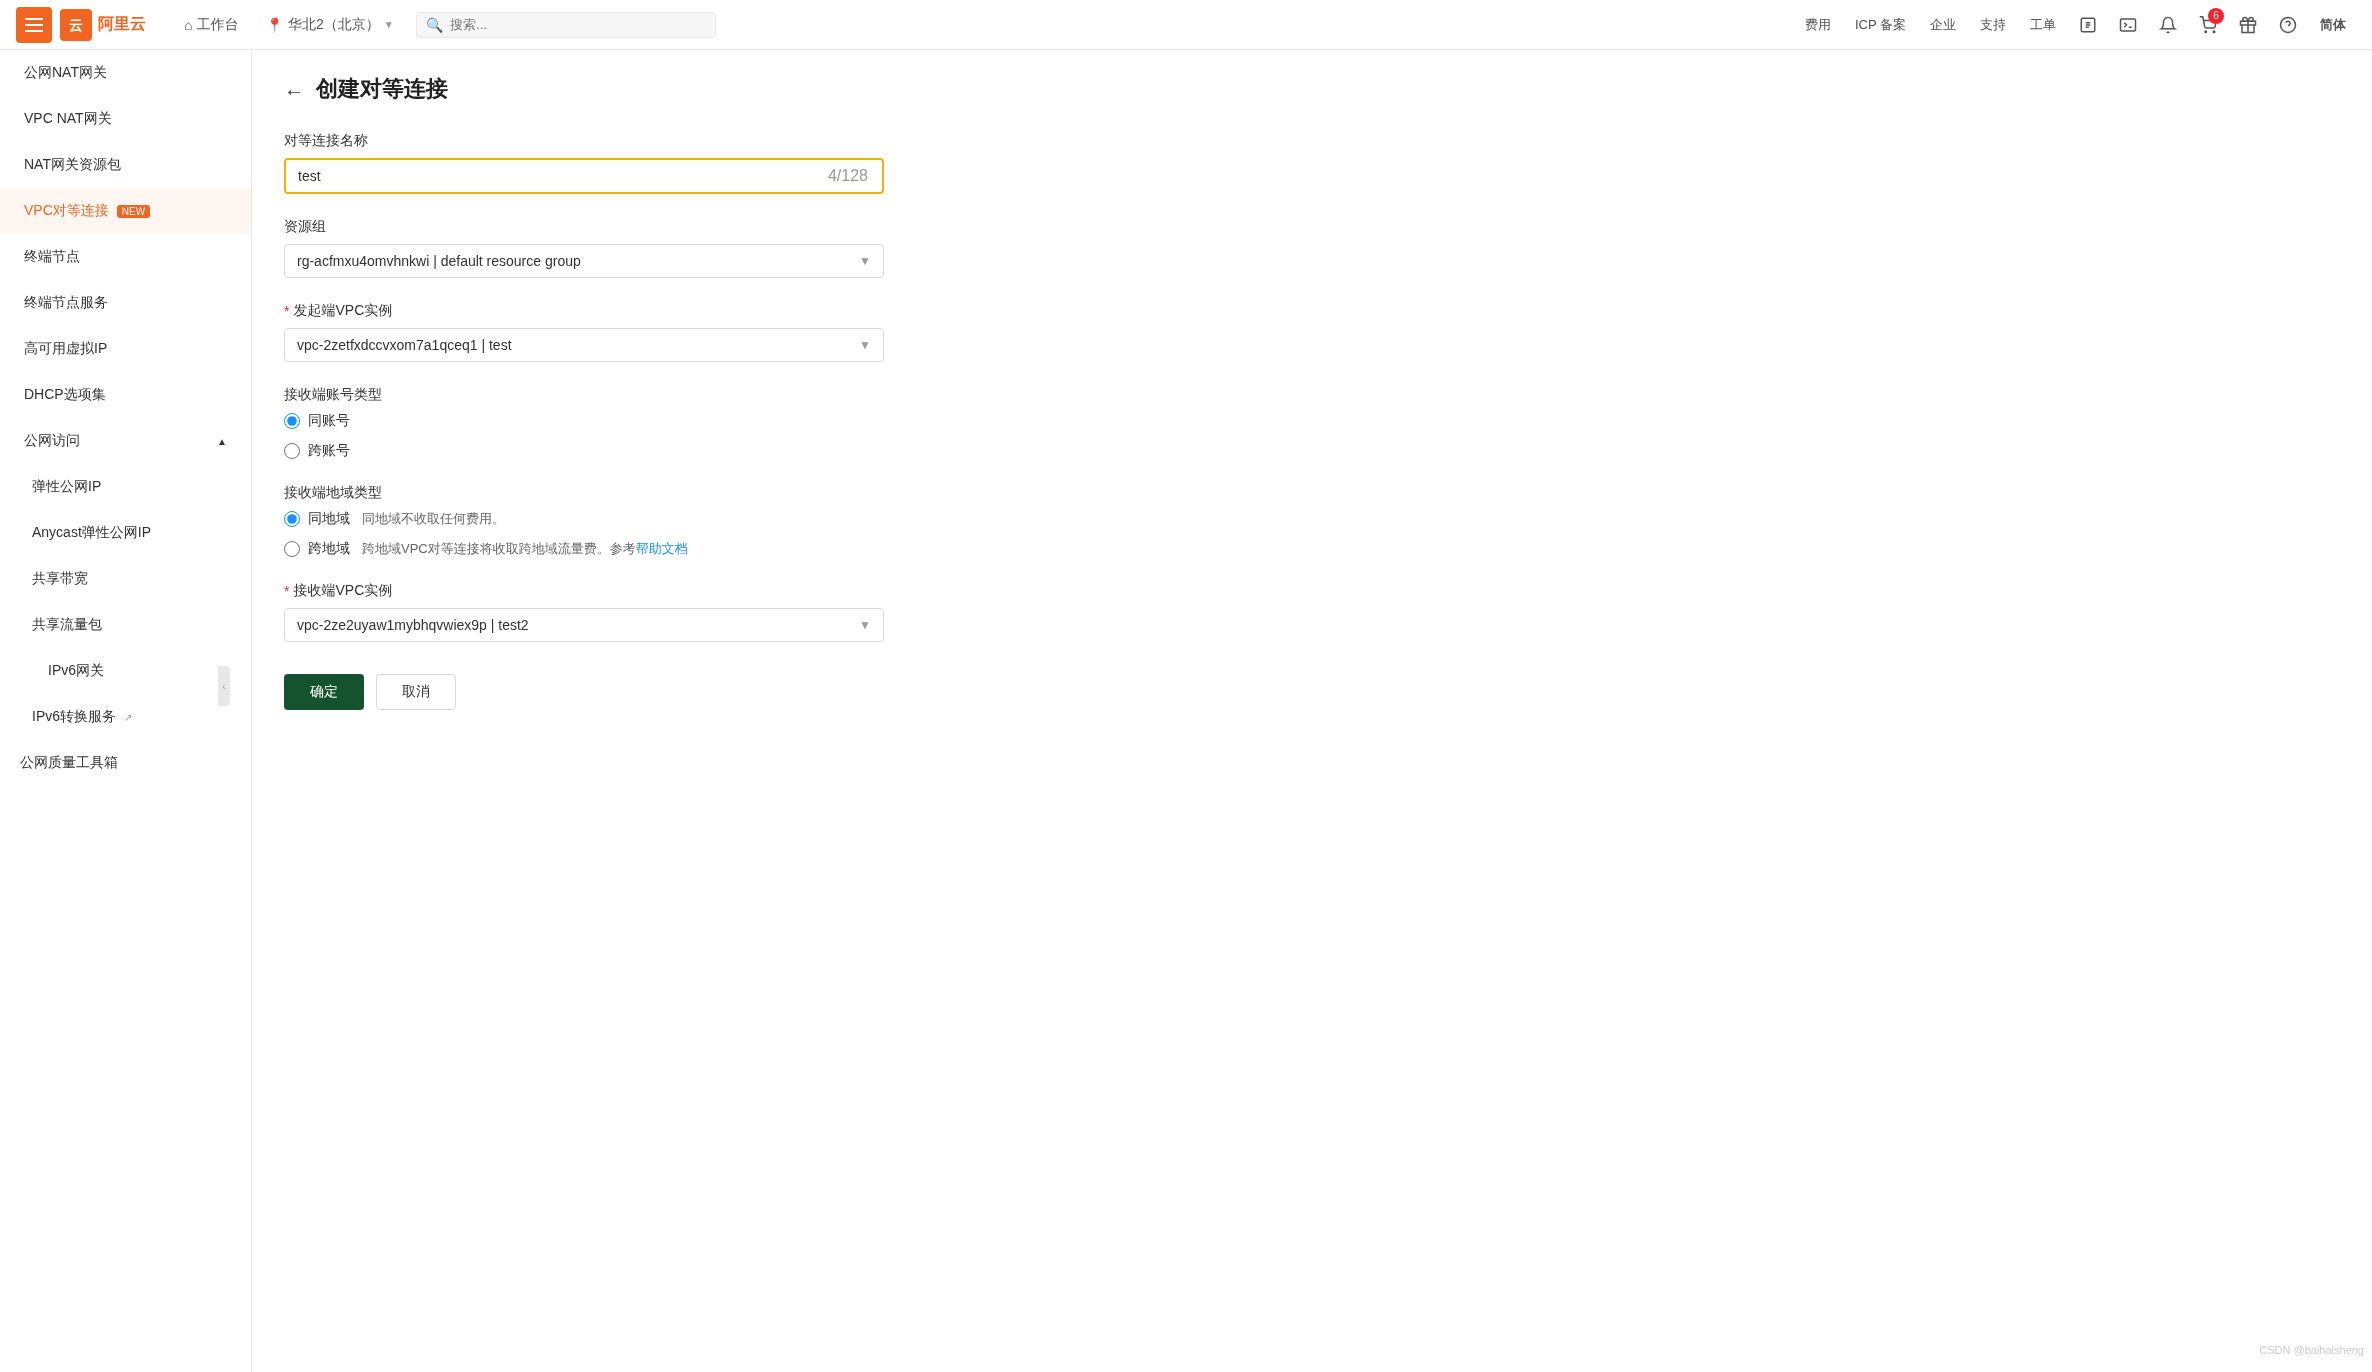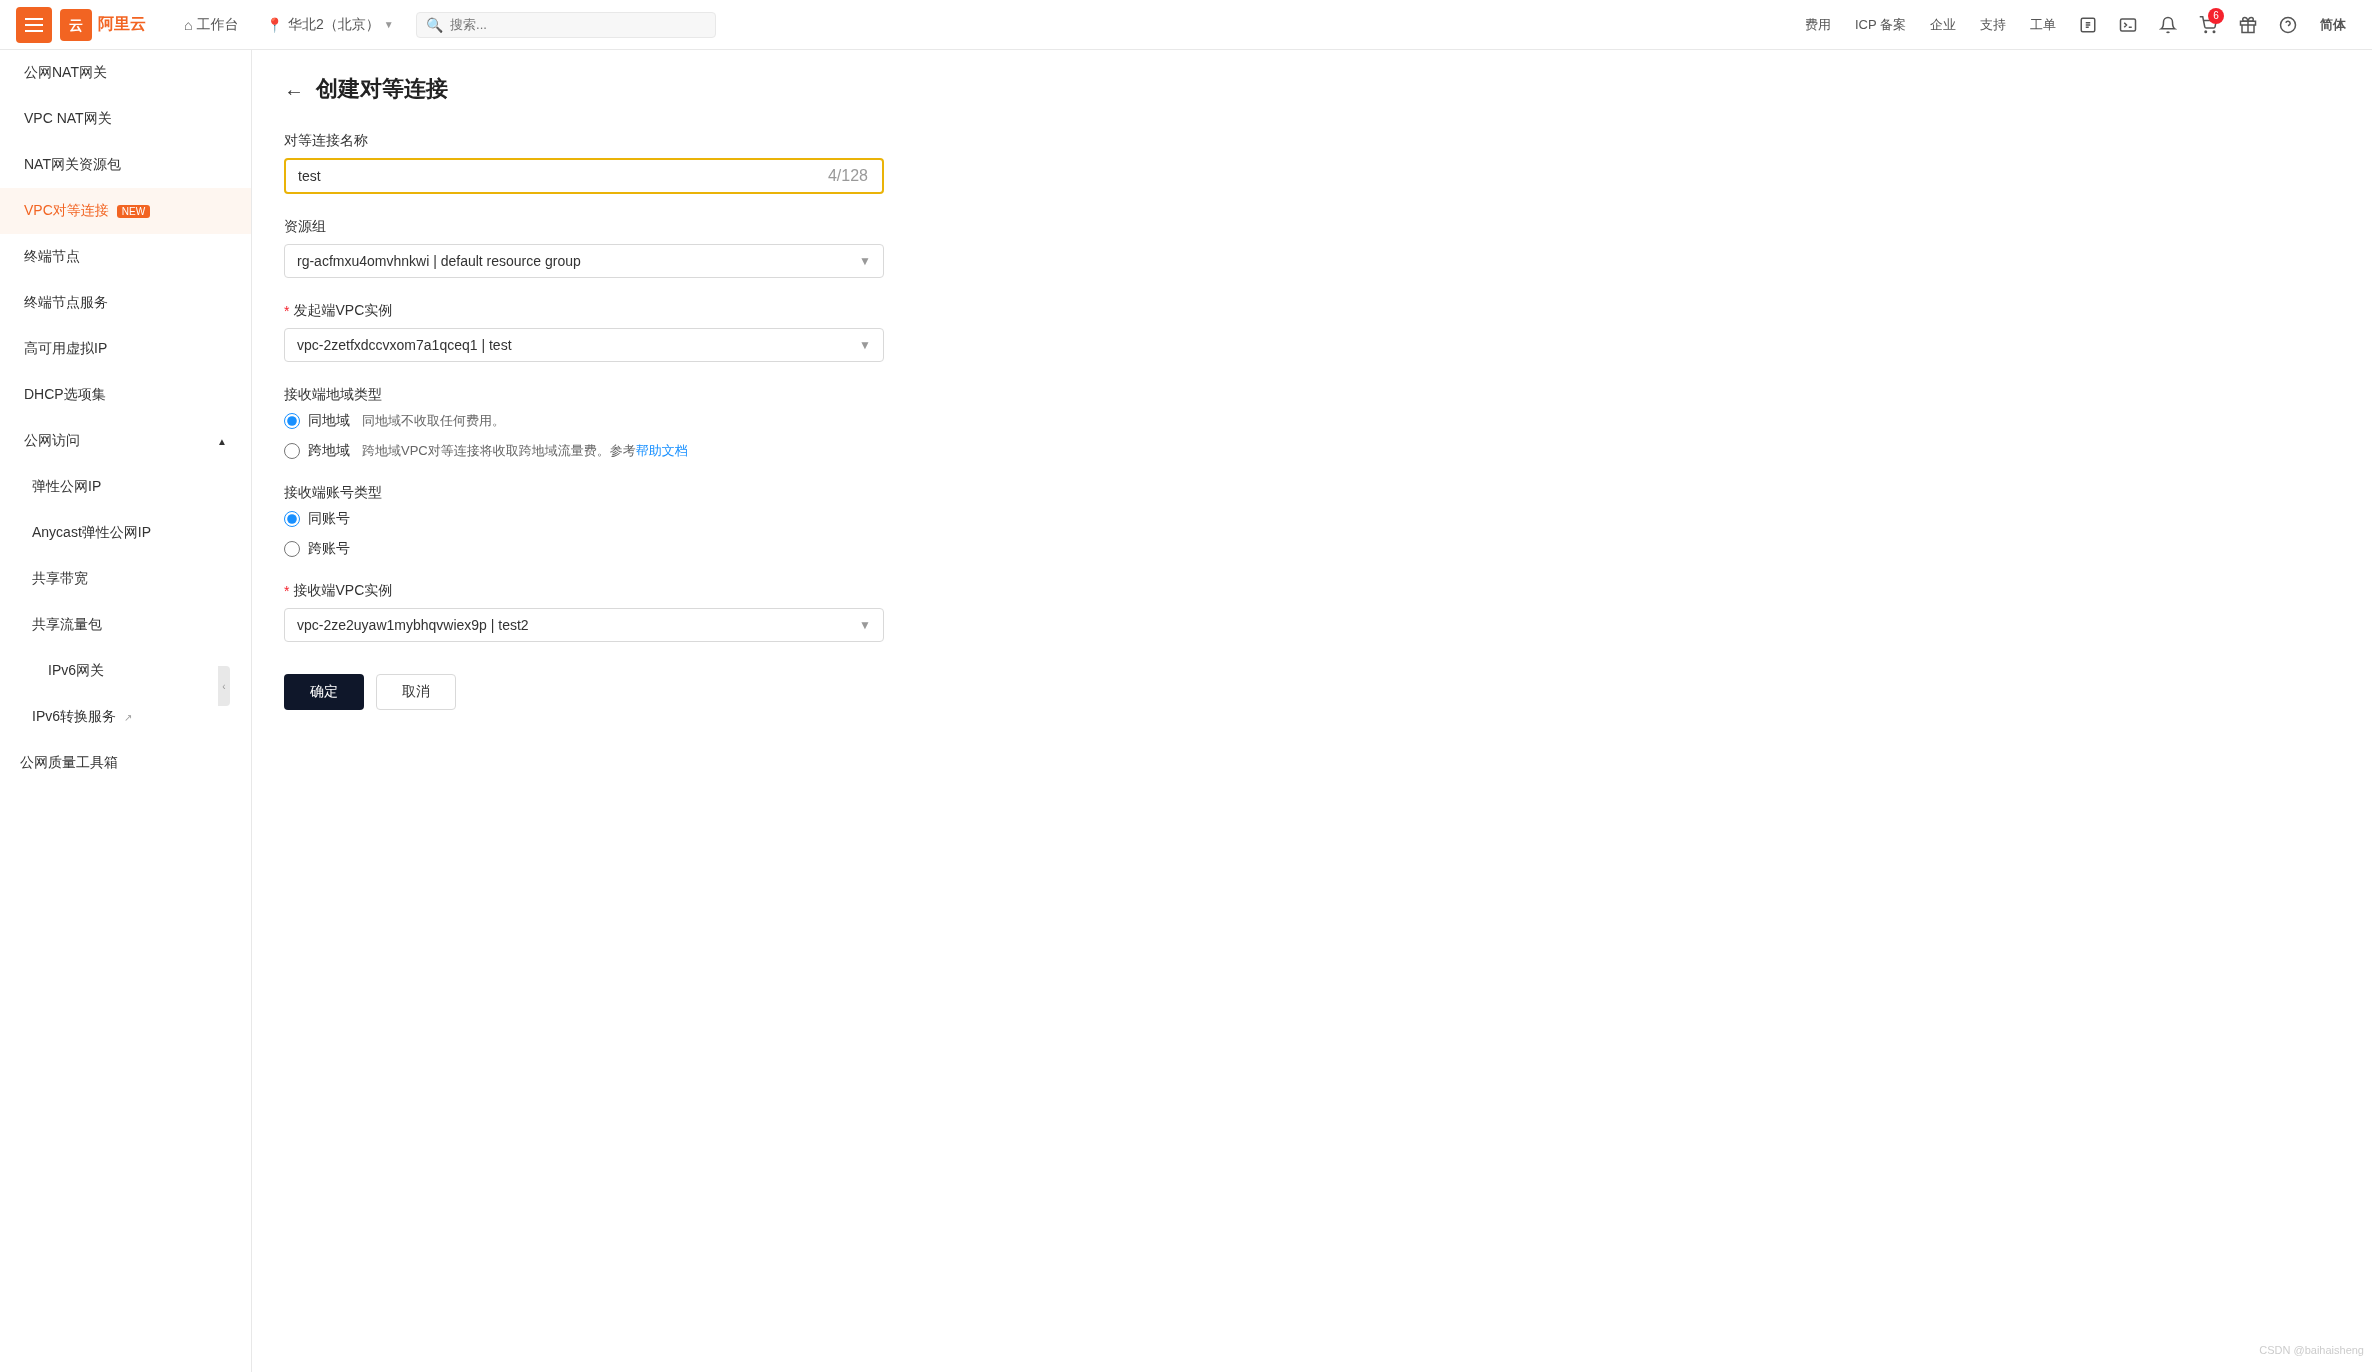--- a/index.html
+++ b/index.html
@@ -244,21 +244,21 @@
     }
     .radio-link {
       color: #1890ff;
       cursor: pointer;
       text-decoration: none;
     }
 
     
     .form-actions { display: flex; gap: 12px; margin-top: 32px; }
     .btn-primary {
-      background: #0f172a;
+      background: #14532d;
       color: #fff;
       border: none;
       border-radius: 4px;
       padding: 8px 24px;
       font-size: 14px;
       cursor: pointer;
       min-width: 80px;
     }
     .btn-default {
       background: #fff;
@@ -504,20 +504,36 @@
       </div>
 
       <div class="form-group">
         <div class="form-label">
           <span class="required">*</span>
           <span>发起端VPC实例</span>
         </div>
         <div class="form-select">
           <span>vpc-2zetfxdccvxom7a1qceq1 | test</span>
           <span class="chevron">▼</span>
+        </div>
+      </div>
+
+      <div class="form-group">
+        <div class="form-label">
+          <span>接收端账号类型</span>
+        </div>
+        <div class="radio-group">
+          <label class="radio-item">
+            <input type="radio" name="account_type" checked="" style="">
+            <span>同账号</span>
+          </label>
+          <label class="radio-item">
+            <input type="radio" name="account_type" style="">
+            <span>跨账号</span>
+          </label>
         </div>
       </div>
 
       <div class="form-group">
         <div class="form-label">
           <span>接收端地域类型</span>
         </div>
         <div class="radio-group">
           <label class="radio-item">
             <input type="radio" name="region_type" checked="" style="">
@@ -529,36 +545,20 @@
             <span>跨地域</span>
             <span class="radio-desc">
               <span>跨地域VPC对等连接将收取跨地域流量费。参考</span><a class="radio-link">帮助文档</a>
             </span>
           </label>
         </div>
       </div>
 
       <div class="form-group">
         <div class="form-label">
-          <span>接收端账号类型</span>
-        </div>
-        <div class="radio-group">
-          <label class="radio-item">
-            <input type="radio" name="account_type" checked="" style="">
-            <span>同账号</span>
-          </label>
-          <label class="radio-item">
-            <input type="radio" name="account_type" style="">
-            <span>跨账号</span>
-          </label>
-        </div>
-      </div>
-
-      <div class="form-group">
-        <div class="form-label">
           <span class="required">*</span>
           <span>接收端VPC实例</span>
         </div>
         <div class="form-select">
           <span>vpc-2ze2uyaw1mybhqvwiex9p | test2</span>
           <span class="chevron">▼</span>
         </div>
       </div>
 
       <div class="form-actions">

